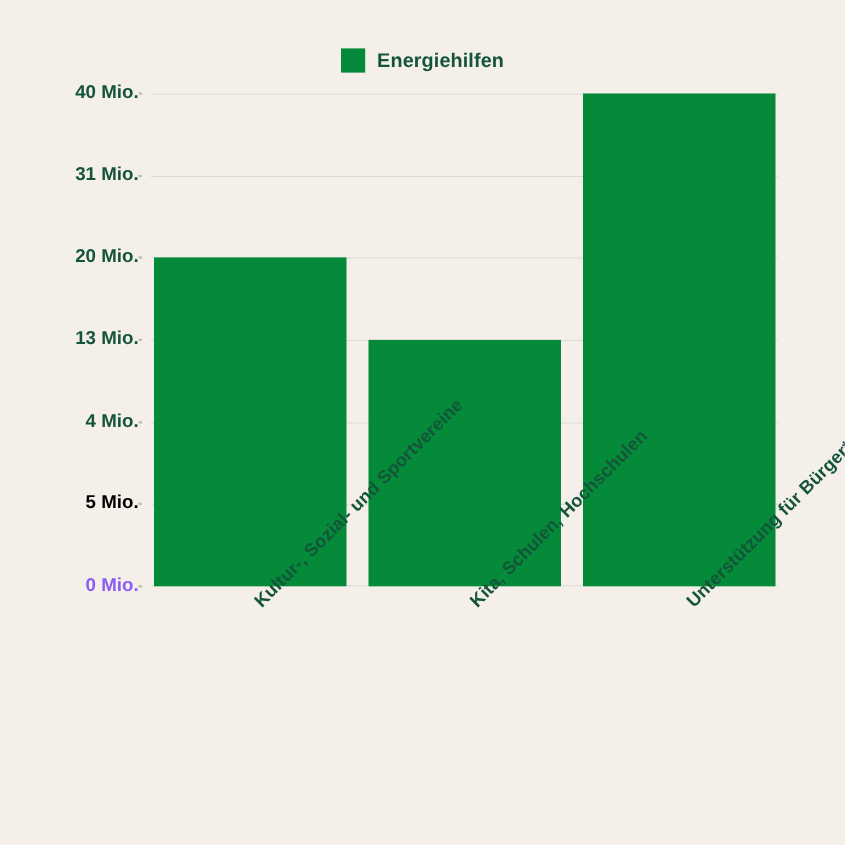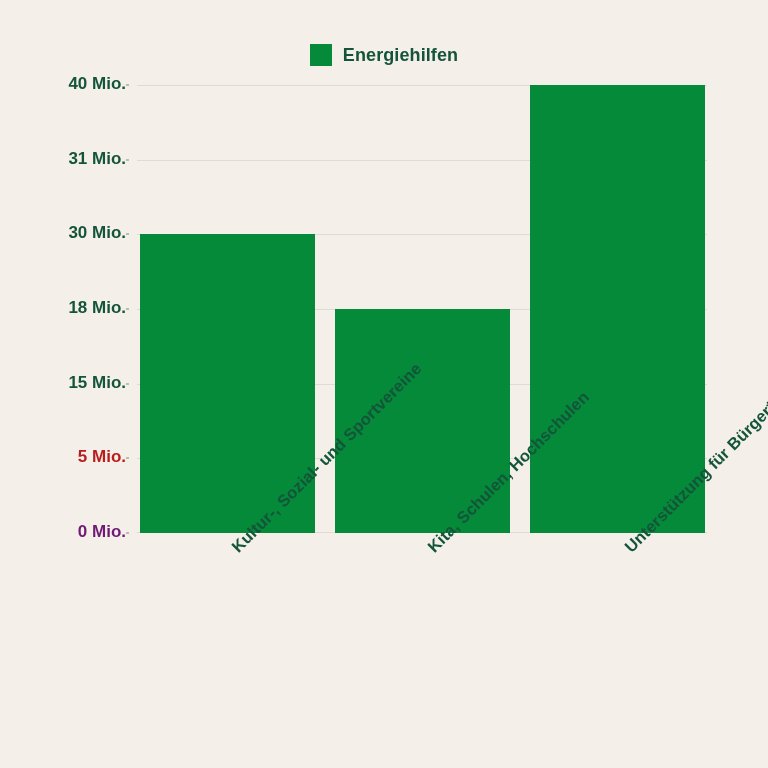--- a/index.html
+++ b/index.html
@@ -164,37 +164,37 @@
     <div class="y-tick" style="top:0px;">
       <span class="y-tick-mark"></span>
       <span class="y-tick-label" style="color: rgb(20, 84, 58);">40 Mio.</span>
     </div>
     <div class="y-tick" style="top:74.67px;">
       <span class="y-tick-mark"></span>
       <span class="y-tick-label" style="color: rgb(20, 84, 58);">31 Mio.</span>
     </div>
     <div class="y-tick" style="top:149.33px;">
       <span class="y-tick-mark"></span>
-      <span class="y-tick-label" style="color: rgb(20, 84, 58);">30 Mio.</span>
+      <span class="y-tick-label" style="color: rgb(20, 84, 58);">20 Mio.</span>
     </div>
     <div class="y-tick" style="top:224px;">
       <span class="y-tick-mark"></span>
-      <span class="y-tick-label" style="color: rgb(20, 84, 58);">18 Mio.</span>
+      <span class="y-tick-label" style="color: rgb(20, 84, 58);">13 Mio.</span>
     </div>
     <div class="y-tick" style="top:298.67px;">
       <span class="y-tick-mark"></span>
-      <span class="y-tick-label" style="color: rgb(20, 84, 58);">15 Mio.</span>
+      <span class="y-tick-label" style="color: rgb(20, 84, 58);">4 Mio.</span>
     </div>
     <div class="y-tick" style="top:373.33px;">
       <span class="y-tick-mark"></span>
-      <span class="y-tick-label" style="color: #b91c1c;">5 Mio.</span>
+      <span class="y-tick-label" style="color: #000000;">5 Mio.</span>
     </div>
     <div class="y-tick" style="top:448px;">
       <span class="y-tick-mark"></span>
-      <span class="y-tick-label" style="color: #701a75;">0 Mio.</span>
+      <span class="y-tick-label" style="color: #8b5cf6;">0 Mio.</span>
     </div>
   </div>
 
   <div class="plot-area">
     <div class="gridline" style="top: 0px; background: rgb(220, 220, 210);"></div>
     <div class="gridline" style="top: 74.67px; background: rgb(220, 220, 210);"></div>
     <div class="gridline" style="top: 149.33px; background: rgb(220, 220, 210);"></div>
     <div class="gridline" style="top: 224px; background: rgb(220, 220, 210);"></div>
     <div class="gridline" style="top: 298.67px; background: rgb(220, 220, 210);"></div>
     <div class="gridline" style="top: 373.33px; background: rgb(220, 220, 210);"></div>

